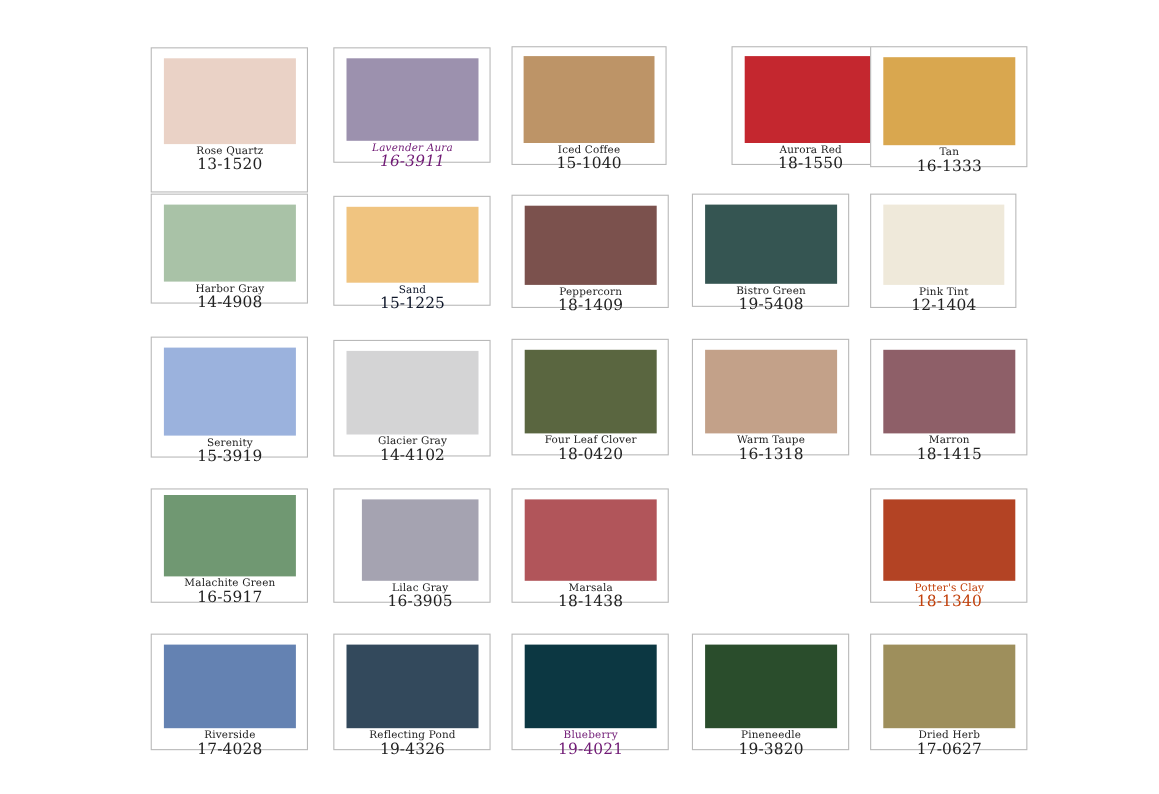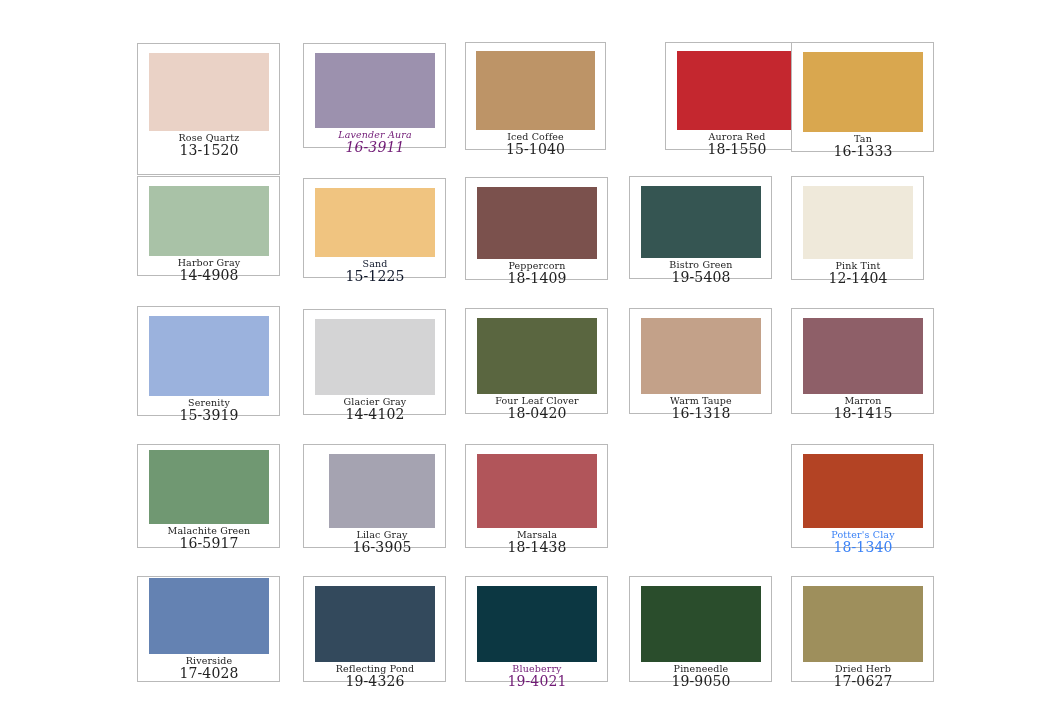--- a/index.html
+++ b/index.html
@@ -184,26 +184,26 @@
     </div>
     <div class="swatch-card" style="left: 465px; top: 444px; width: 143px; height: 104px; border-color: rgb(185, 185, 185); padding-left: 11px; padding-right: 10px; padding-top: 9px;">
       <div class="swatch-color" style="background: rgb(177, 85, 90); height: 74px; flex: 0 0 auto;"></div>
       <div class="swatch-labels" style="color: rgb(34, 34, 34);">
         <span class="swatch-name">Marsala</span>
         <span class="swatch-code">18-1438</span>
       </div>
     </div>
     <div class="swatch-card" style="left: 791px; top: 444px; width: 143px; height: 104px; border-color: rgb(185, 185, 185); padding-left: 11px; padding-right: 10px; padding-top: 9px;">
       <div class="swatch-color" style="background: rgb(179, 67, 36); height: 74px; flex: 0 0 auto;"></div>
-      <div class="swatch-labels" style="color: #3b82f6;">
+      <div class="swatch-labels" style="color: #c2410c;">
         <span class="swatch-name">Potter's Clay</span>
         <span class="swatch-code">18-1340</span>
       </div>
     </div>
-    <div class="swatch-card" style="left: 137px; top: 576px; width: 143px; height: 106px; border-color: rgb(185, 185, 185); padding-left: 11px; padding-right: 10px; padding-top: 9px; justify-content: flex-end;">
+    <div class="swatch-card" style="left: 137px; top: 576px; width: 143px; height: 106px; border-color: rgb(185, 185, 185); padding-left: 11px; padding-right: 10px; padding-top: 9px;">
       <div class="swatch-color" style="background: rgb(100, 130, 178); height: 76px; flex: 0 0 auto;"></div>
       <div class="swatch-labels" style="color: rgb(34, 34, 34);">
         <span class="swatch-name">Riverside</span>
         <span class="swatch-code">17-4028</span>
       </div>
     </div>
     <div class="swatch-card" style="left: 303px; top: 576px; width: 143px; height: 106px; border-color: rgb(185, 185, 185); padding-left: 11px; padding-right: 10px; padding-top: 9px;">
       <div class="swatch-color" style="background: rgb(51, 73, 92); height: 76px; flex: 0 0 auto;"></div>
       <div class="swatch-labels" style="color: rgb(34, 34, 34);">
         <span class="swatch-name">Reflecting Pond</span>
@@ -214,21 +214,21 @@
       <div class="swatch-color" style="background: rgb(12, 55, 66); height: 76px; flex: 0 0 auto;"></div>
       <div class="swatch-labels" style="color: #701a75;">
         <span class="swatch-name">Blueberry</span>
         <span class="swatch-code">19-4021</span>
       </div>
     </div>
     <div class="swatch-card" style="left: 629px; top: 576px; width: 143px; height: 106px; border-color: rgb(185, 185, 185); padding-left: 11px; padding-right: 10px; padding-top: 9px;">
       <div class="swatch-color" style="background: rgb(42, 77, 44); height: 76px; flex: 0 0 auto;"></div>
       <div class="swatch-labels" style="color: rgb(34, 34, 34);">
         <span class="swatch-name">Pineneedle</span>
-        <span class="swatch-code">19-9050</span>
+        <span class="swatch-code">19-3820</span>
       </div>
     </div>
     <div class="swatch-card" style="left: 791px; top: 576px; width: 143px; height: 106px; border-color: rgb(185, 185, 185); padding-left: 11px; padding-right: 10px; padding-top: 9px;">
       <div class="swatch-color" style="background: rgb(158, 143, 92); height: 76px; flex: 0 0 auto;"></div>
       <div class="swatch-labels" style="color: rgb(34, 34, 34);">
         <span class="swatch-name">Dried Herb</span>
         <span class="swatch-code">17-0627</span>
       </div>
     </div>
   </div>

